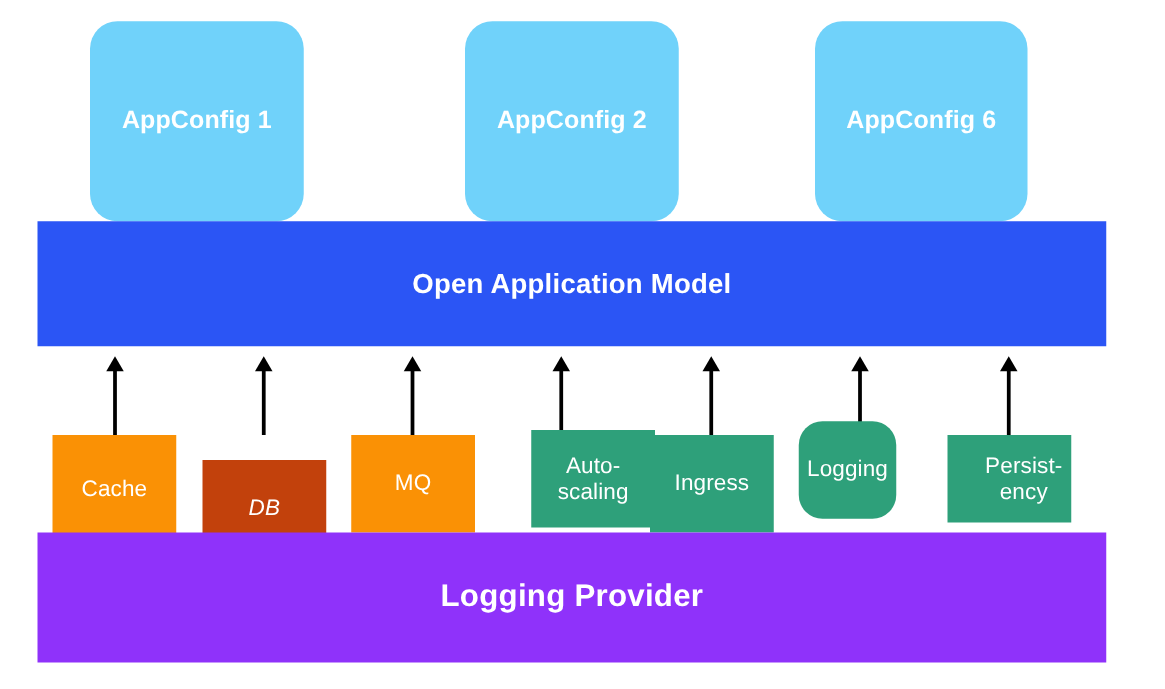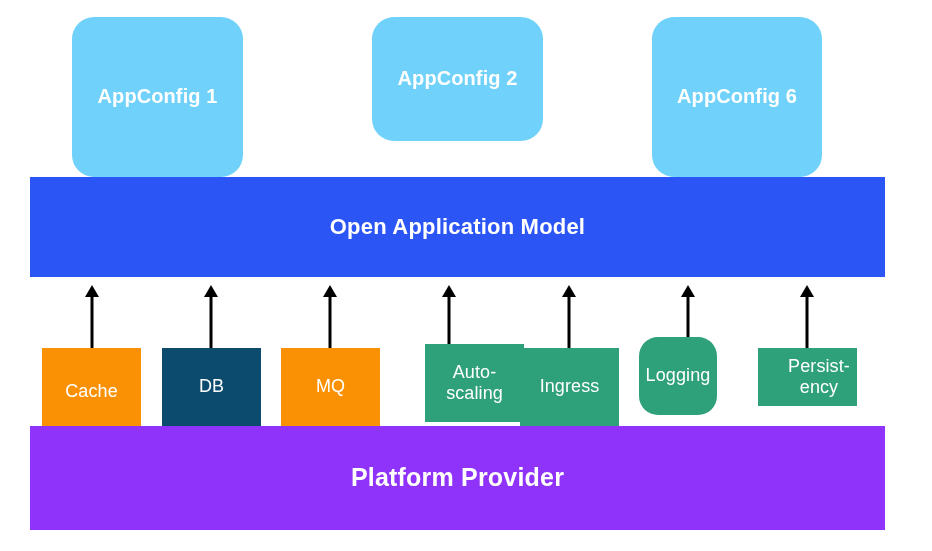--- a/index.html
+++ b/index.html
@@ -91,21 +91,21 @@
 </style>
 </head>
 <body>
 
 <div id="diagram">
 
   <div id="appconfig-layer">
       <div class="box appconfig" style="left: 72px; top: 17px; width: 171px; height: 160px; background: rgb(112, 210, 250);">
         <span>AppConfig 1</span>
       </div>
-      <div class="box appconfig" style="left: 372px; top: 17px; width: 171px; height: 124px; background: rgb(112, 210, 250);">
+      <div class="box appconfig" style="left: 372px; top: 17px; width: 171px; height: 160px; background: rgb(112, 210, 250);">
         <span>AppConfig 2</span>
       </div>
       <div class="box appconfig" style="left: 652px; top: 17px; width: 170px; height: 160px; background: rgb(112, 210, 250);">
         <span>AppConfig 6</span>
       </div>
     </div>
 
   <div class="box oam-band" id="oam-band" style="left: 30px; top: 177px; width: 855px; height: 100px; background: rgb(43, 85, 245);">
     <span>Open Application Model</span>
   </div>
@@ -140,21 +140,21 @@
         <div class="head"></div>
       </div>
     </div>
 
   <div id="service-layer">
       <div class="box service" style="left: 42px; top: 348px; width: 99px; height: 88px; background: rgb(250, 145, 5);">
         <div>
           <span class="svc-label">Cache</span>
         </div>
       </div>
-      <div class="box service" style="left: 162px; top: 348px; width: 99px; height: 78px; background: #0c4a6e;">
+      <div class="box service" style="left: 162px; top: 368px; width: 99px; height: 78px; background: #c2410c; font-style: italic;">
         <div>
           <span class="svc-label">DB</span>
         </div>
       </div>
       <div class="box service" style="left: 281px; top: 348px; width: 99px; height: 78px; background: rgb(250, 145, 5); justify-content: center;">
         <div>
           <span class="svc-label">MQ</span>
         </div>
       </div>
       <div class="box service" style="left: 400px; top: 344px; width: 99px; height: 78px; background: rgb(46, 160, 122); margin-left: 25px;">
@@ -166,25 +166,25 @@
       <div class="box service" style="left: 520px; top: 348px; width: 99px; height: 78px; background: rgb(46, 160, 122);">
         <div>
           <span class="svc-label">Ingress</span>
         </div>
       </div>
       <div class="box service" style="left: 639px; top: 337px; width: 78px; height: 78px; background: rgb(46, 160, 122); border-radius: 19px;">
         <div>
           <span class="svc-label">Logging</span>
         </div>
       </div>
-      <div class="box service" style="left: 758px; top: 348px; width: 99px; height: 58px; background: rgb(46, 160, 122); padding-left: 27px;">
+      <div class="box service" style="left: 758px; top: 348px; width: 99px; height: 70px; background: rgb(46, 160, 122); padding-left: 27px;">
         <div>
           <span class="svc-label">Persist-</span>
           <span class="svc-label">ency</span>
         </div>
       </div>
     </div>
 
   <div class="box provider-band" id="provider-band" style="left: 30px; top: 426px; width: 855px; height: 104px; background: rgb(143, 50, 250);">
-    <span>Platform Provider</span>
+    <span>Logging Provider</span>
   </div>
 
 </div>
 
 </body></html>

